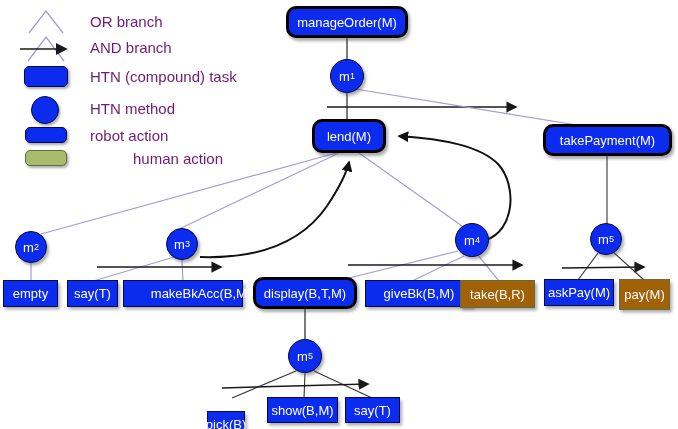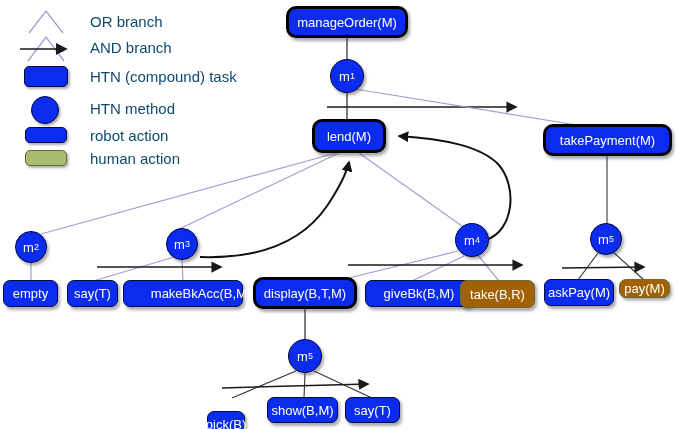--- a/index.html
+++ b/index.html
@@ -6,34 +6,34 @@
   #stage {
     position:relative; width:678px; height:429px; background:#ffffff;
     font-family:"Liberation Sans", sans-serif; overflow:hidden;
   }
   svg.edges { position:absolute; left:0; top:0; z-index:1; }
 
   .node {
     position:absolute; z-index:2; box-sizing:border-box;
     display:flex; align-items:center; justify-content:center;
     background:#0b2cee; color:#ffffff; font-size:13px; line-height:1;
-    border:1.6px solid #050a46; border-radius:7px;
+    border:1.6px solid #050a46; border-radius:0;
     box-shadow:2px 2.5px 3px rgba(70,70,70,0.45);
     white-space:nowrap;
   }
   .compound { border:3.8px solid #000000; border-radius:10px; }
   .circle  { border-radius:50%; }
   .human   { background:#a16207; border:1.6px solid #5f6e3c; }
   .sub { font-size:9px; vertical-align:-3px; }
 
   .legend-swatch { position:absolute; z-index:2; box-sizing:border-box;
     background:#0b2cee; border:1.6px solid #050a46; border-radius:5px;
     box-shadow:1.5px 2px 2.5px rgba(70,70,70,0.45); }
   .legend-label {
-    position:absolute; z-index:2; left:90px; color:#0c4a6e;
+    position:absolute; z-index:2; left:90px; color:#701a75;
     font-size:15px; line-height:1.15; white-space:nowrap;
   }
 </style>
 </head>
 <body>
 
 <div id="stage">
 
   <svg class="edges" width="678" height="429" viewBox="0 0 678 429">
     <defs>
@@ -87,21 +87,21 @@
   <div class="legend-swatch compound" style="left:24px;top:66px;width:44px;height:21px;"></div>
   <div class="legend-swatch circle" style="left:31px;top:96px;width:28px;height:28px;border-radius:50%;"></div>
   <div class="legend-swatch" style="left:25px;top:127px;width:42px;height:16px;"></div>
   <div class="legend-swatch human" style="left:25px;top:150px;width:42px;height:16px;background:#a9bb6d;border-color:#5f6e3c;"></div>
 
   <div class="legend-label" style="top:13px;">OR branch</div>
   <div class="legend-label" style="top:39px;">AND branch</div>
   <div class="legend-label" style="top:68px;">HTN (compound) task</div>
   <div class="legend-label" style="top:100px;">HTN method</div>
   <div class="legend-label" style="top:127px;">robot action</div>
-  <div class="legend-label" style="top:150px;">human action</div>
+  <div class="legend-label" style="top:150px;margin-left:43px;">human action</div>
 
   <div class="node compound" style="left:312px;top:119px;width:74px;height:34px;">lend(M)</div>
   <div class="node compound" style="left:286px;top:6px;width:122px;height:32px;">manageOrder(M)</div>
   <div class="node compound" style="left:543px;top:124px;width:129px;height:32px;">takePayment(M)</div>
   <div class="node compound" style="left:253px;top:277px;width:104px;height:32px;">display(B,T,M)</div>
 
   <div class="node circle" style="left:330px;top:59px;width:34px;height:34px;">
     <span>m</span>
       <span class="sub">1</span>
   </div>
@@ -129,15 +129,15 @@
   <div class="node" style="left:3px;top:280px;width:55px;height:27px;">empty</div>
   <div class="node" style="left:67px;top:280px;width:51px;height:27px;">say(T)</div>
   <div class="node" style="left:123px;top:280px;width:120px;height:27px;padding-left:36px;">makeBkAcc(B,M)</div>
   <div class="node" style="left:365px;top:280px;width:108px;height:27px;">giveBk(B,M)</div>
   <div class="node" style="left:544px;top:279px;width:70px;height:27px;">askPay(M)</div>
   <div class="node" style="left:207px;top:411px;width:38px;height:26px;">pick(B)</div>
   <div class="node" style="left:267px;top:397px;width:71px;height:26px;">show(B,M)</div>
   <div class="node" style="left:345px;top:397px;width:55px;height:26px;">say(T)</div>
 
   <div class="node human" style="left:460px;top:280px;width:75px;height:28px;">take(B,R)</div>
-  <div class="node human" style="left:619px;top:279px;width:51px;height:19px;">pay(M)</div>
+  <div class="node human" style="left:619px;top:279px;width:51px;height:31px;">pay(M)</div>
 
 </div>
 
 </body></html>

